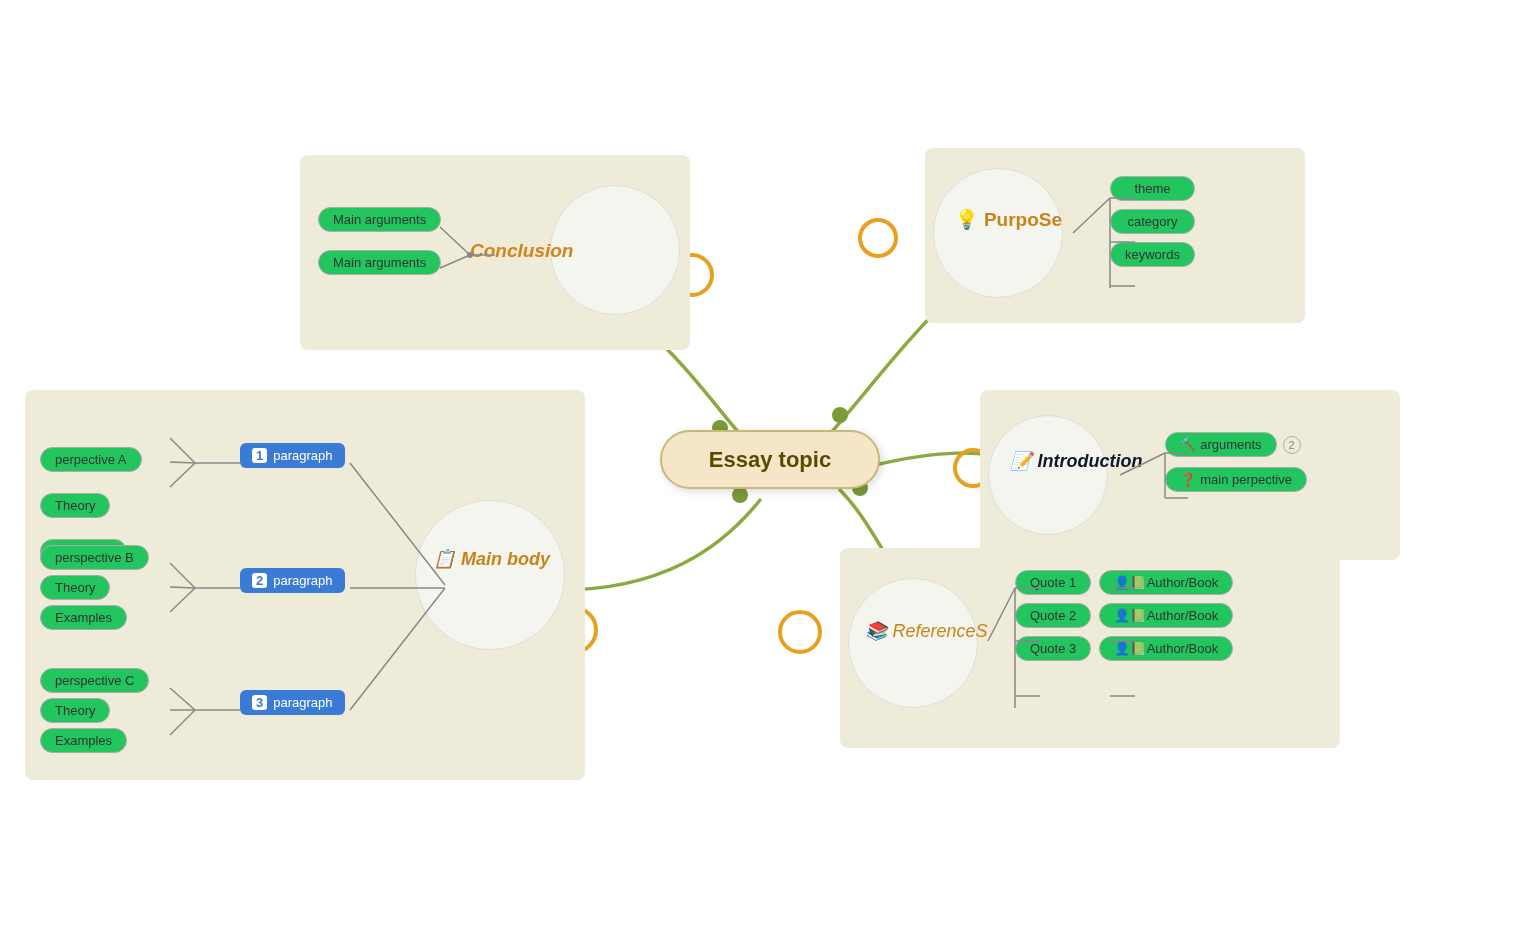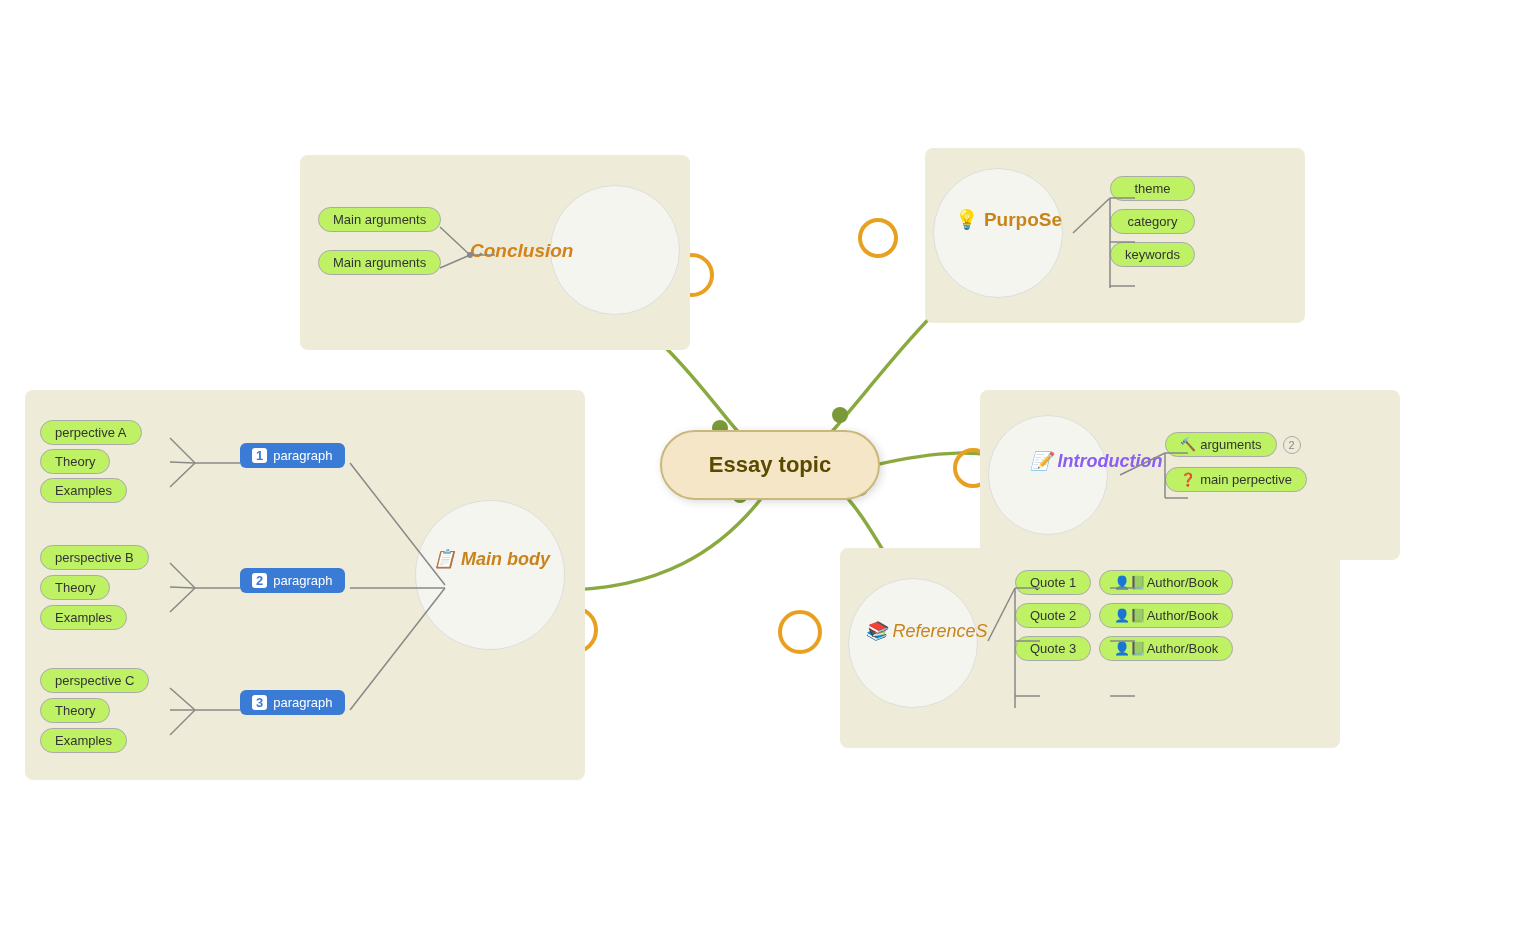--- a/index.html
+++ b/index.html
@@ -25,21 +25,21 @@
       height: 100%;
       pointer-events: none;
     }
 
     
     .central-node {
       position: absolute;
       left: 660px;
       top: 430px;
       width: 220px;
-      height: 70px;
+      height: 59px;
       background: #f5e6c8;
       border-radius: 35px;
       border: 2px solid #c8b87a;
       display: flex;
       align-items: center;
       justify-content: center;
       font-size: 22px;
       font-weight: bold;
       color: #5a4a00;
       z-index: 10;
@@ -59,21 +59,21 @@
       border-radius: 50%;
       background: #f5f5f0;
       border: 1px solid #ddd;
     }
 
     
     .pill {
       display: inline-flex;
       align-items: center;
       justify-content: center;
-      background: #bef264;
+      background: #22c55e;
       border: 1.5px solid #aaa;
       border-radius: 20px;
       padding: 4px 14px;
       font-size: 13px;
       color: #333;
       white-space: nowrap;
     }
 
     
     .blue-btn {
@@ -176,21 +176,21 @@
       <line x1="185" y1="50" x2="210" y2="50" stroke="#888" stroke-width="1.5"></line>
       <line x1="185" y1="94" x2="210" y2="94" stroke="#888" stroke-width="1.5"></line>
       <line x1="185" y1="138" x2="210" y2="138" stroke="#888" stroke-width="1.5"></line>
     </svg>
   </div>
 
   <div class="panel" style="left: 980px; top: 390px; width: 420px; height: 170px;">
 
     <div class="circle-deco" style="width:120px; height:120px; left:8px; top:25px;"></div>
 
-    <div style="position:absolute; left:30px; top:60px; font-size:18px; font-weight:bold; font-style:italic; color:#8b5cf6;margin-left:20px;">
+    <div style="position:absolute; left:30px; top:60px; font-size:18px; font-weight:bold; font-style:italic; color:#0f172a;">
       <span>📝 </span><span>Introduction</span>
     </div>
 
     <div style="position:absolute; left:185px; top:42px; display:flex; flex-direction:column; gap:10px;">
       <div style="display:flex; align-items:center; gap:6px;">
         <span class="pill">
           <span style="margin-right:4px;">🔨</span>
             <span>arguments</span>
         </span>
         <span style="font-size:11px; color:#888; border:1px solid #aaa; border-radius:50%; width:18px; height:18px; display:inline-flex; align-items:center; justify-content:center;">2</span>
@@ -258,21 +258,21 @@
 
   <div class="panel" style="left: 25px; top: 390px; width: 560px; height: 390px;">
 
     <div class="circle-deco" style="width:150px; height:150px; right:20px; top:110px;"></div>
 
     <div style="position:absolute; right:35px; top:158px; font-size:18px; font-weight:bold; font-style:italic; color:#c8841a;margin-left:28px;">
       <span>📋 </span><span>Main body</span>
     </div>
 
     <div style="position:absolute; left:15px; top:30px;">
-      <div style="display:flex; flex-direction:column; gap:4px; align-items:flex-start;">
+      <div style="display:flex; flex-direction:column; gap:21px; align-items:flex-start;margin-top:27px;">
         <span class="pill">perpective A</span>
         <span class="pill">Theory</span>
         <span class="pill">Examples</span>
       </div>
     </div>
     <div style="position:absolute; left:215px; top:53px;">
       <span class="blue-btn">
         <span class="num">1</span>
         <span>paragraph</span>
       </span>

